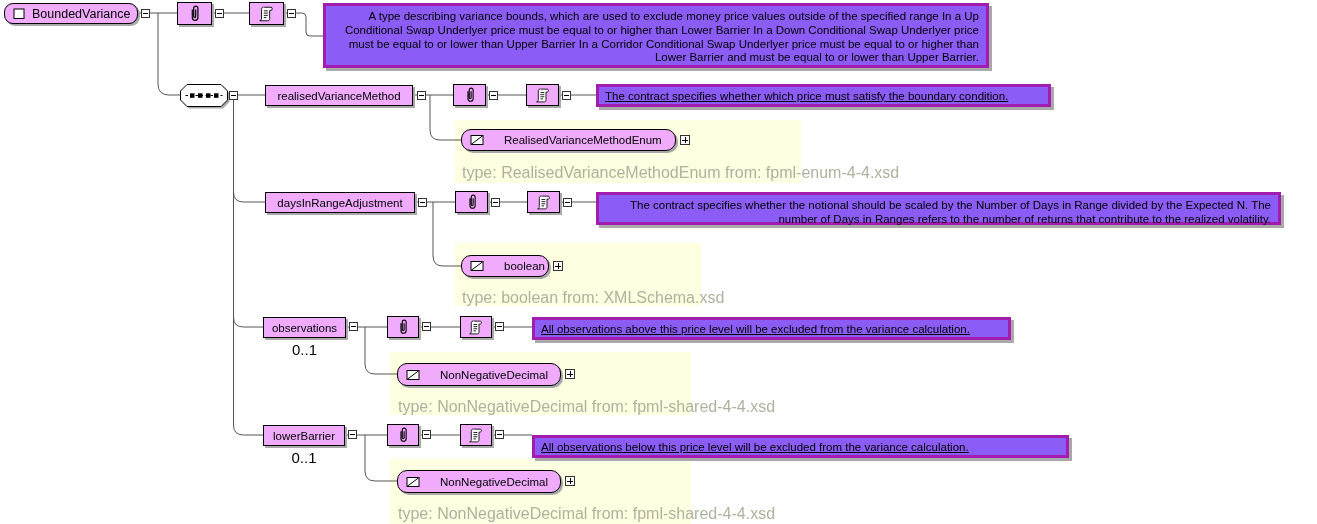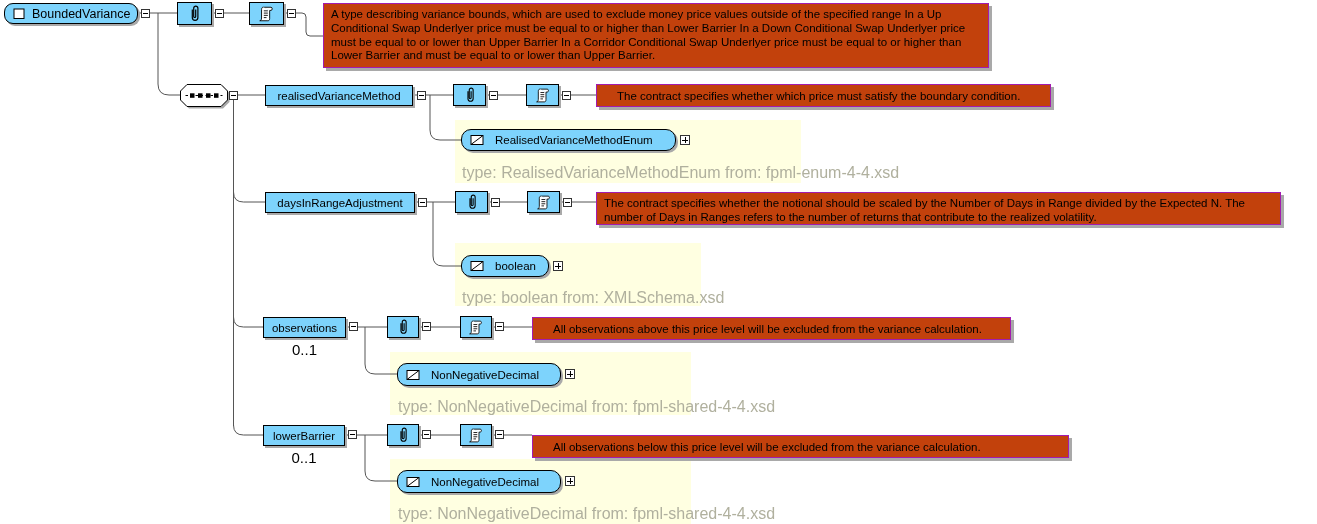--- a/index.html
+++ b/index.html
@@ -1,30 +1,30 @@
 <!DOCTYPE html>
 <html><head>
 <meta charset="utf-8">
 <style>
   html,body{margin:0;padding:0;background:#fff;}
   .stage{position:relative;width:1317px;height:524px;background:#ffffff;
          font-family:"Liberation Sans",sans-serif;overflow:hidden;}
   .lines{position:absolute;left:0;top:0;z-index:1;}
   .ybg{position:absolute;background:#ffffe1;z-index:0;}
-  .box{position:absolute;background:#7dd3fc;border:1px solid #000;box-sizing:border-box;
+  .box{position:absolute;background:#f0abfc;border:1px solid #000;box-sizing:border-box;
        box-shadow:2px 2px 0 #a9a9a9;display:flex;align-items:center;justify-content:center;
        z-index:2;color:#000;}
   .elem{font-size:11.5px;}
   .root{border-radius:9px;font-size:12.5px;justify-content:flex-start;gap:7px;padding-left:8px;}
-  .tbox{border-radius:10px;font-size:11.5px;justify-content:flex-start;gap:11px;padding-left:8px;}
+  .tbox{border-radius:10px;font-size:11.5px;justify-content:flex-start;gap:20px;padding-left:8px;}
   .iconbox{}
-  .doc{position:absolute;background:#c2410c;border:1px solid #a21caf;box-sizing:border-box;
+  .doc{position:absolute;background:#8b5cf6;border:3px solid #a21caf;box-sizing:border-box;
        box-shadow:3px 3px 0 #a9a9a9;font-size:11.5px;line-height:13.8px;padding:4px 7px;
-       z-index:2;color:#000;text-align:left;}
-  .doc.single{display:flex;align-items:center;padding:0 20px;line-height:normal;}
+       z-index:2;color:#000;text-align:right;}
+  .doc.single{display:flex;align-items:center;padding:0 6px;line-height:normal;text-decoration:underline;}
   .note{position:absolute;font-size:16px;color:#b0b09e;white-space:nowrap;z-index:2;}
   .card{position:absolute;font-size:15px;color:#000;text-align:center;z-index:2;}
   .toggle{position:absolute;width:9px;height:9px;background:#fff;border:1px solid #333;
           box-sizing:border-box;z-index:3;}
   .toggle .bh{position:absolute;left:1px;top:3px;width:5px;height:1px;background:#000;}
   .toggle .bv{position:absolute;left:3px;top:1px;width:1px;height:5px;background:#000;}
   .toggle.big{width:10px;height:10px;}
   .toggle.big .bh{left:1px;top:3.5px;width:6px;}
   .toggle.big .bv{left:3.5px;top:1px;width:1px;height:6px;}
   .oct{position:absolute;z-index:2;}

